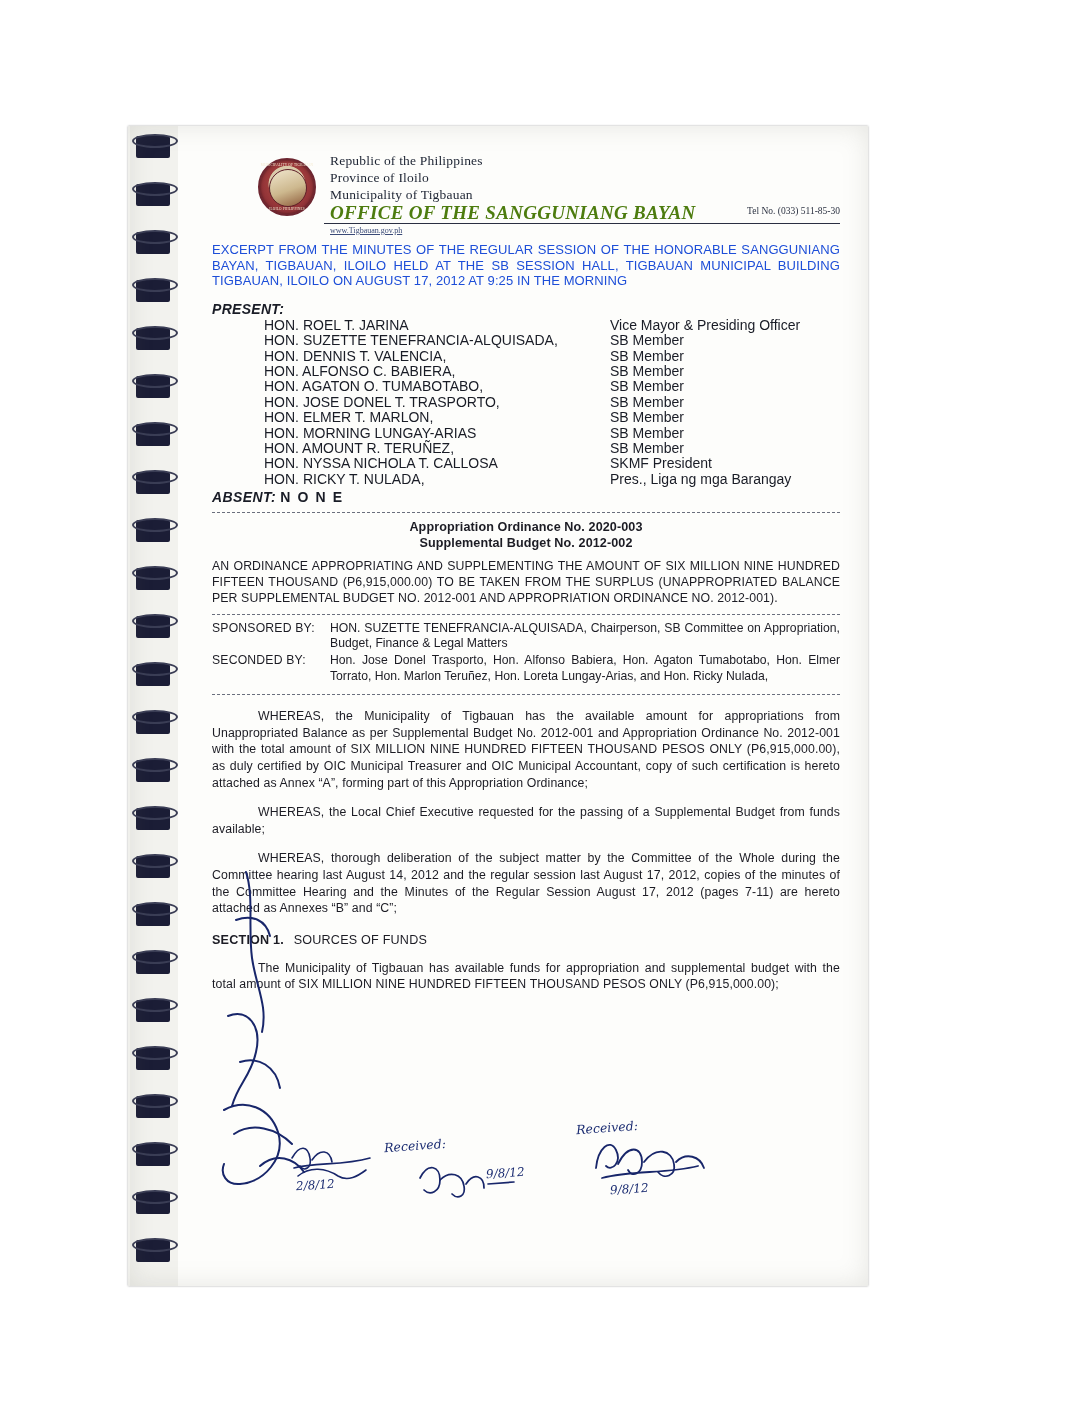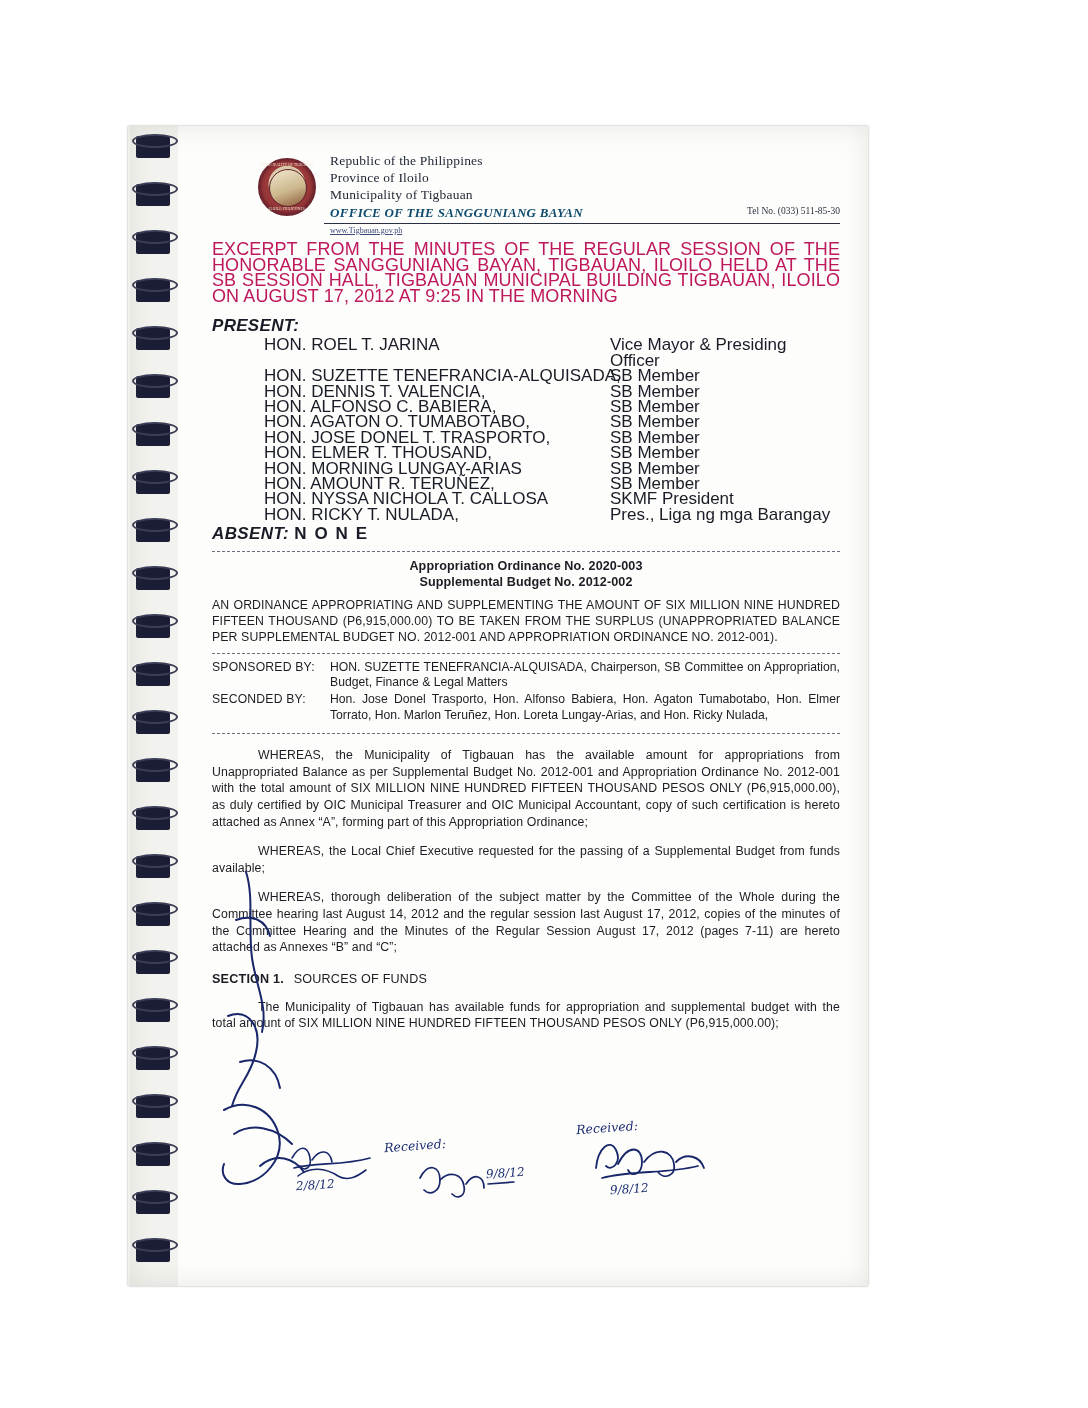--- a/index.html
+++ b/index.html
@@ -118,24 +118,24 @@
     top: 2px;
     font-family: "Liberation Serif", serif;
   }
   .lh-line {
     font-size: 13.5px;
     color: #1d2433;
     line-height: 17px;
     letter-spacing: .2px;
   }
   .lh-office {
-    font-size: 13px;
+    font-size: 19px;
     font-weight: bold;
     font-style: italic;
-    color: #0c4a6e;
+    color: #4d7c0f;
     line-height: 20px;
     letter-spacing: .3px;
   }
   .lh-tel {
     position: absolute;
     right: 0;
     top: 56px;
     font-size: 9.5px;
     font-family: "Liberation Serif", serif;
     color: #2a3040;
@@ -153,30 +153,30 @@
     position: absolute;
     left: 112px;
     right: 0;
     top: 73px;
     border-top: 1px solid #2a2f42;
   }
 
   
   .excerpt {
     margin-top: 6px;
-    font-size: 18px;
+    font-size: 13px;
     line-height: 15.6px;
     text-align: justify;
     letter-spacing: .1px;
-    color: #be185d;
+    color: #1d4ed8;
   }
 
   .present-block {
     margin-top: 12px;
-    font-size: 17px;
+    font-size: 14px;
     color: #191c26;
   }
   .present-label {
     font-weight: bold;
     font-style: italic;
     letter-spacing: .3px;
   }
   .roster {
     margin-top: 1px;
   }
@@ -393,21 +393,21 @@
           </div>
           <div class="roster-row">
             <div class="roster-name">HON. AGATON O. TUMABOTABO,</div>
             <div class="roster-role">SB Member</div>
           </div>
           <div class="roster-row">
             <div class="roster-name">HON. JOSE DONEL T. TRASPORTO,</div>
             <div class="roster-role">SB Member</div>
           </div>
           <div class="roster-row">
-            <div class="roster-name">HON. ELMER T. THOUSAND,</div>
+            <div class="roster-name">HON. ELMER T. MARLON,</div>
             <div class="roster-role">SB Member</div>
           </div>
           <div class="roster-row">
             <div class="roster-name">HON. MORNING LUNGAY-ARIAS</div>
             <div class="roster-role">SB Member</div>
           </div>
           <div class="roster-row">
             <div class="roster-name">HON. AMOUNT R. TERUÑEZ,</div>
             <div class="roster-role">SB Member</div>
           </div>

